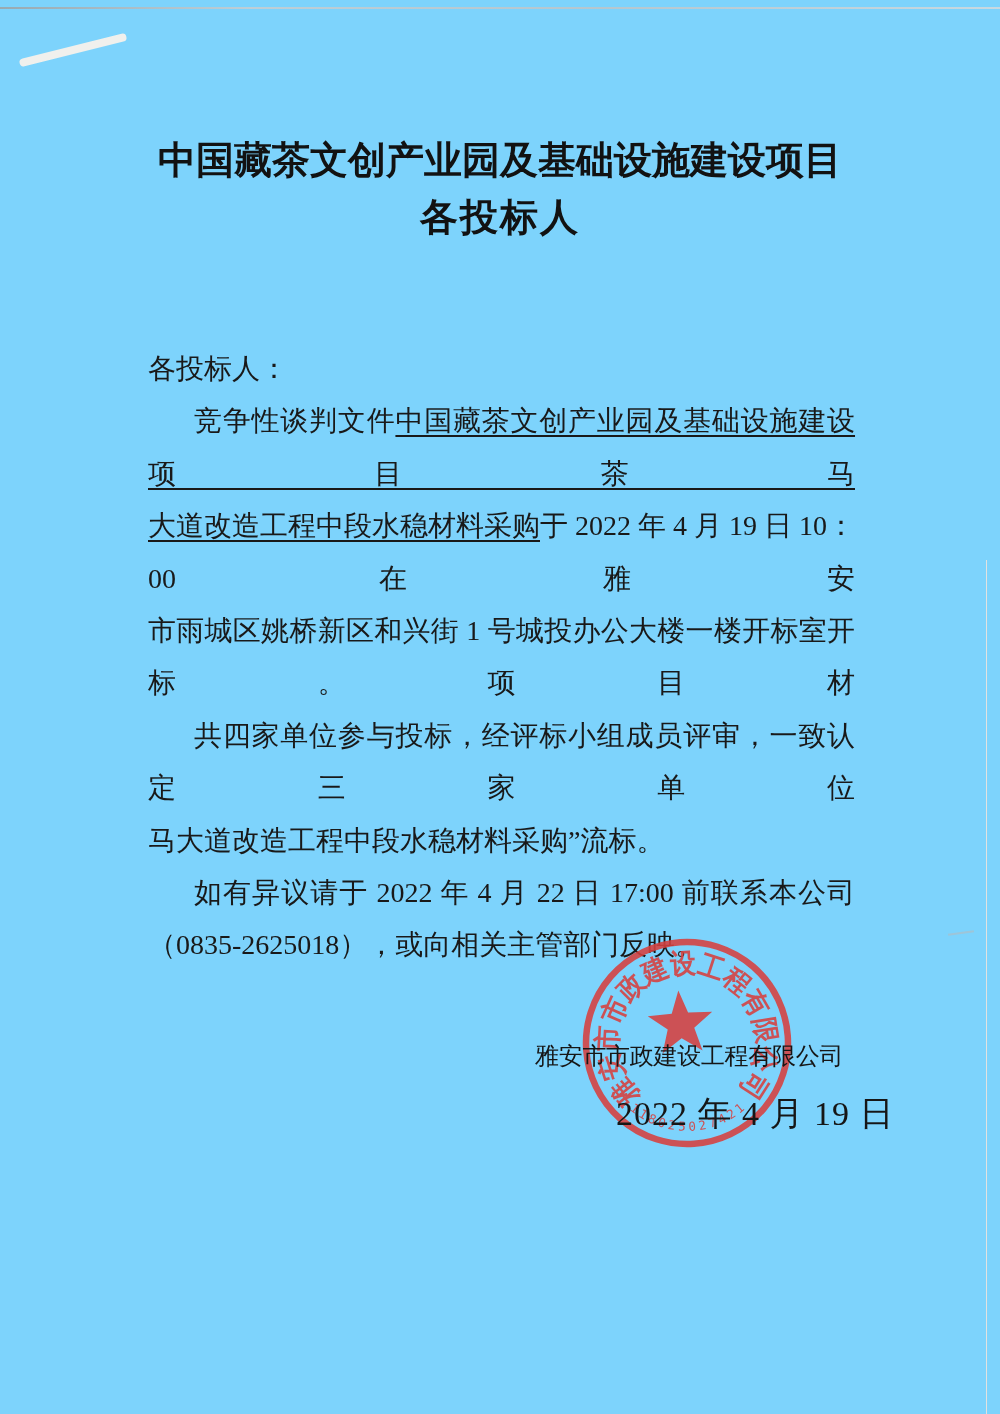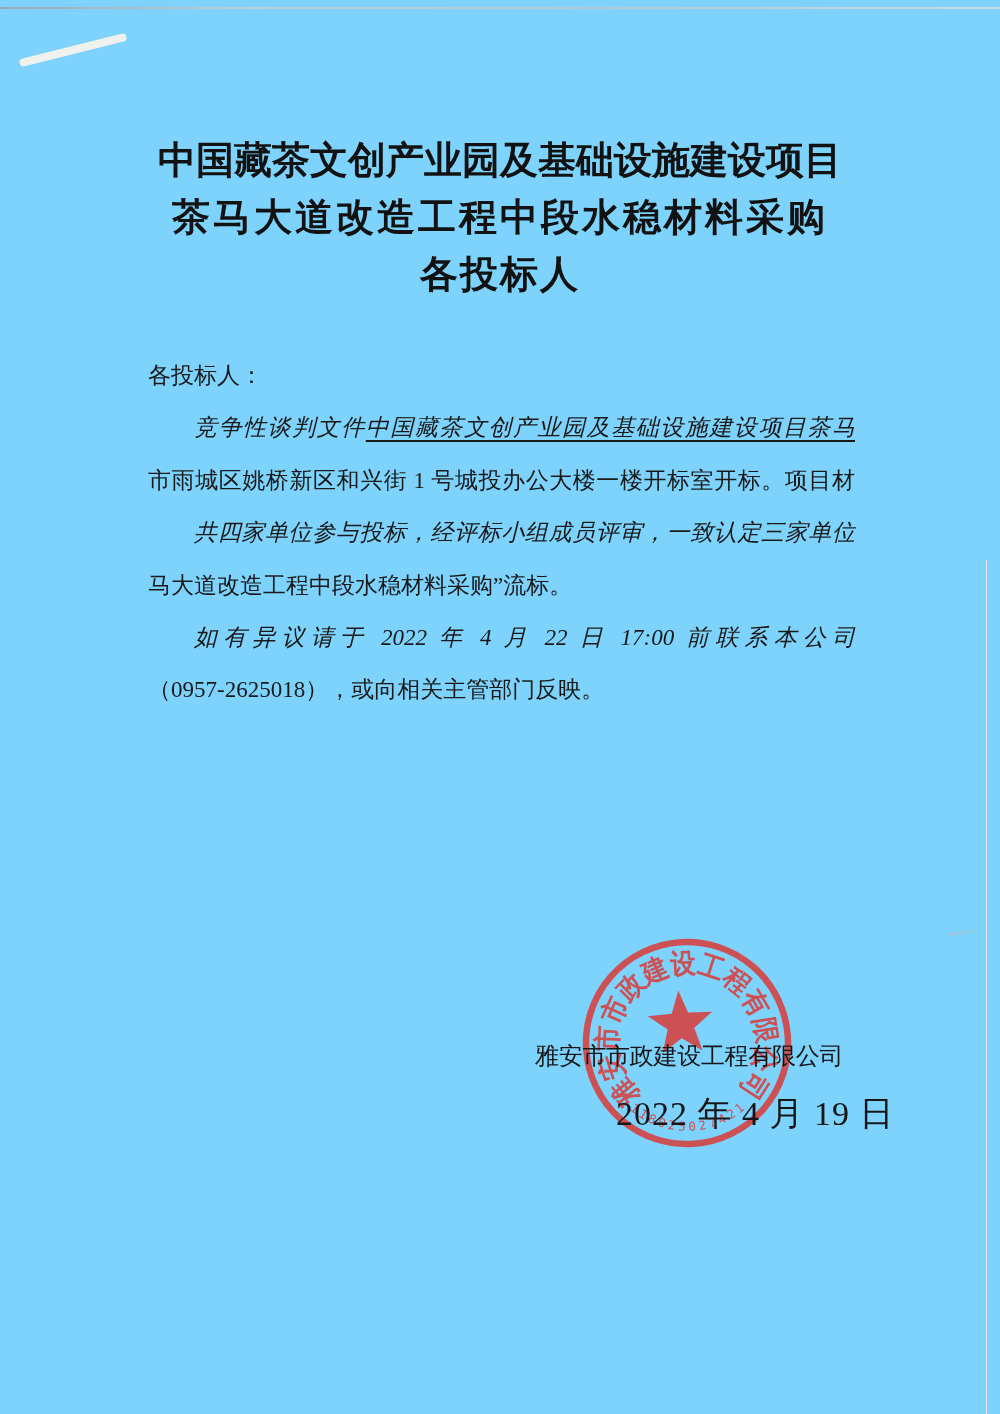--- a/index.html
+++ b/index.html
@@ -21,23 +21,23 @@
 
   
   .title{position:absolute;top:132px;left:0;width:1000px;text-align:center;
     font-family:"Liberation Sans","DejaVu Sans",sans-serif;font-weight:700;color:#121212;
     font-size:38px;}
   .title .t{line-height:57px;}
   .title .t2{letter-spacing:3px;}
   .title .t3{letter-spacing:2px;}
 
   
-  .bodytext{position:absolute;left:148px;top:350px;width:707px;font-size:23px;color:#191919;}
+  .bodytext{position:absolute;left:148px;top:343px;width:707px;font-size:28px;color:#191919;}
   .line{line-height:52.4px;}
-  .ind{text-indent:46px;font-style:italic;}
+  .ind{text-indent:46px;}
   .j{text-align:justify;text-align-last:justify;text-justify:inter-character;}
   .u{text-decoration:underline;text-underline-offset:5px;text-decoration-thickness:1.5px;}
 
   
   .sig-company{position:absolute;left:535px;top:1040px;font-size:24px;letter-spacing:-0.3px;color:#161616;}
   .sig-date{position:absolute;left:616px;top:1091px;font-size:34px;color:#161616;letter-spacing:1px;}
 
   
   .stamp{position:absolute;left:567px;top:923px;width:240px;height:240px;
     opacity:.88;transform:rotate(-4deg);}
@@ -50,45 +50,47 @@
 
 <div class="page">
 
   <div class="scan-topline"></div>
   <div class="scan-corner"></div>
   <div class="scan-scratch"></div>
   <div class="scan-edgeline"></div>
 
   <div class="title">
     <div class="t t1">中国藏茶文创产业园及基础设施建设项目</div>
-    <div class="t t2">茶马大道改造工程中段水稳材料采购</div>
     <div class="t t3">各投标人</div>
   </div>
 
   <div class="bodytext">
     <div class="line">
       <span>各投标人：</span>
     </div>
     <div class="line ind j">
       <span>竞争性谈判文件</span><span class="u">中国藏茶文创产业园及基础设施建设项目茶马</span>
+    </div>
+    <div class="line j">
+      <span class="u">大道改造工程中段水稳材料采购</span><span>于 2022 年 4 月 19 日 10：00 在雅安</span>
     </div>
     <div class="line j">
       <span>市雨城区姚桥新区和兴街 1 号城投办公大楼一楼开标室开标。项目材</span>
     </div>
     <div class="line ind j">
       <span>共四家单位参与投标，经评标小组成员评审，一致认定三家单位</span>
     </div>
     <div class="line">
       <span>马大道改造工程中段水稳材料采购”流标。</span>
     </div>
     <div class="line ind j">
       <span>如有异议请于 2022 年 4 月 22 日 17:00 前联系本公司</span>
     </div>
     <div class="line">
-      <span>（0957-2625018），或向相关主管部门反映。</span>
+      <span>（0835-2625018），或向相关主管部门反映。</span>
     </div>
   </div>
 
   <div class="stamp">
     <svg viewBox="0 0 240 240" xmlns="http://www.w3.org/2000/svg" xmlns:xlink="http://www.w3.org/1999/xlink">
       <defs>
         <path id="arcP" d="M 70.5 169.5 A 70 70 0 1 1 169.5 169.5" fill="none"></path>
         <path id="numP" d="M 57.8 182.2 A 88 88 0 0 0 182.2 182.2" fill="none"></path>
       </defs>
       <circle cx="120" cy="120" r="101" fill="none" stroke="#d8403e" stroke-width="6.5"></circle>

